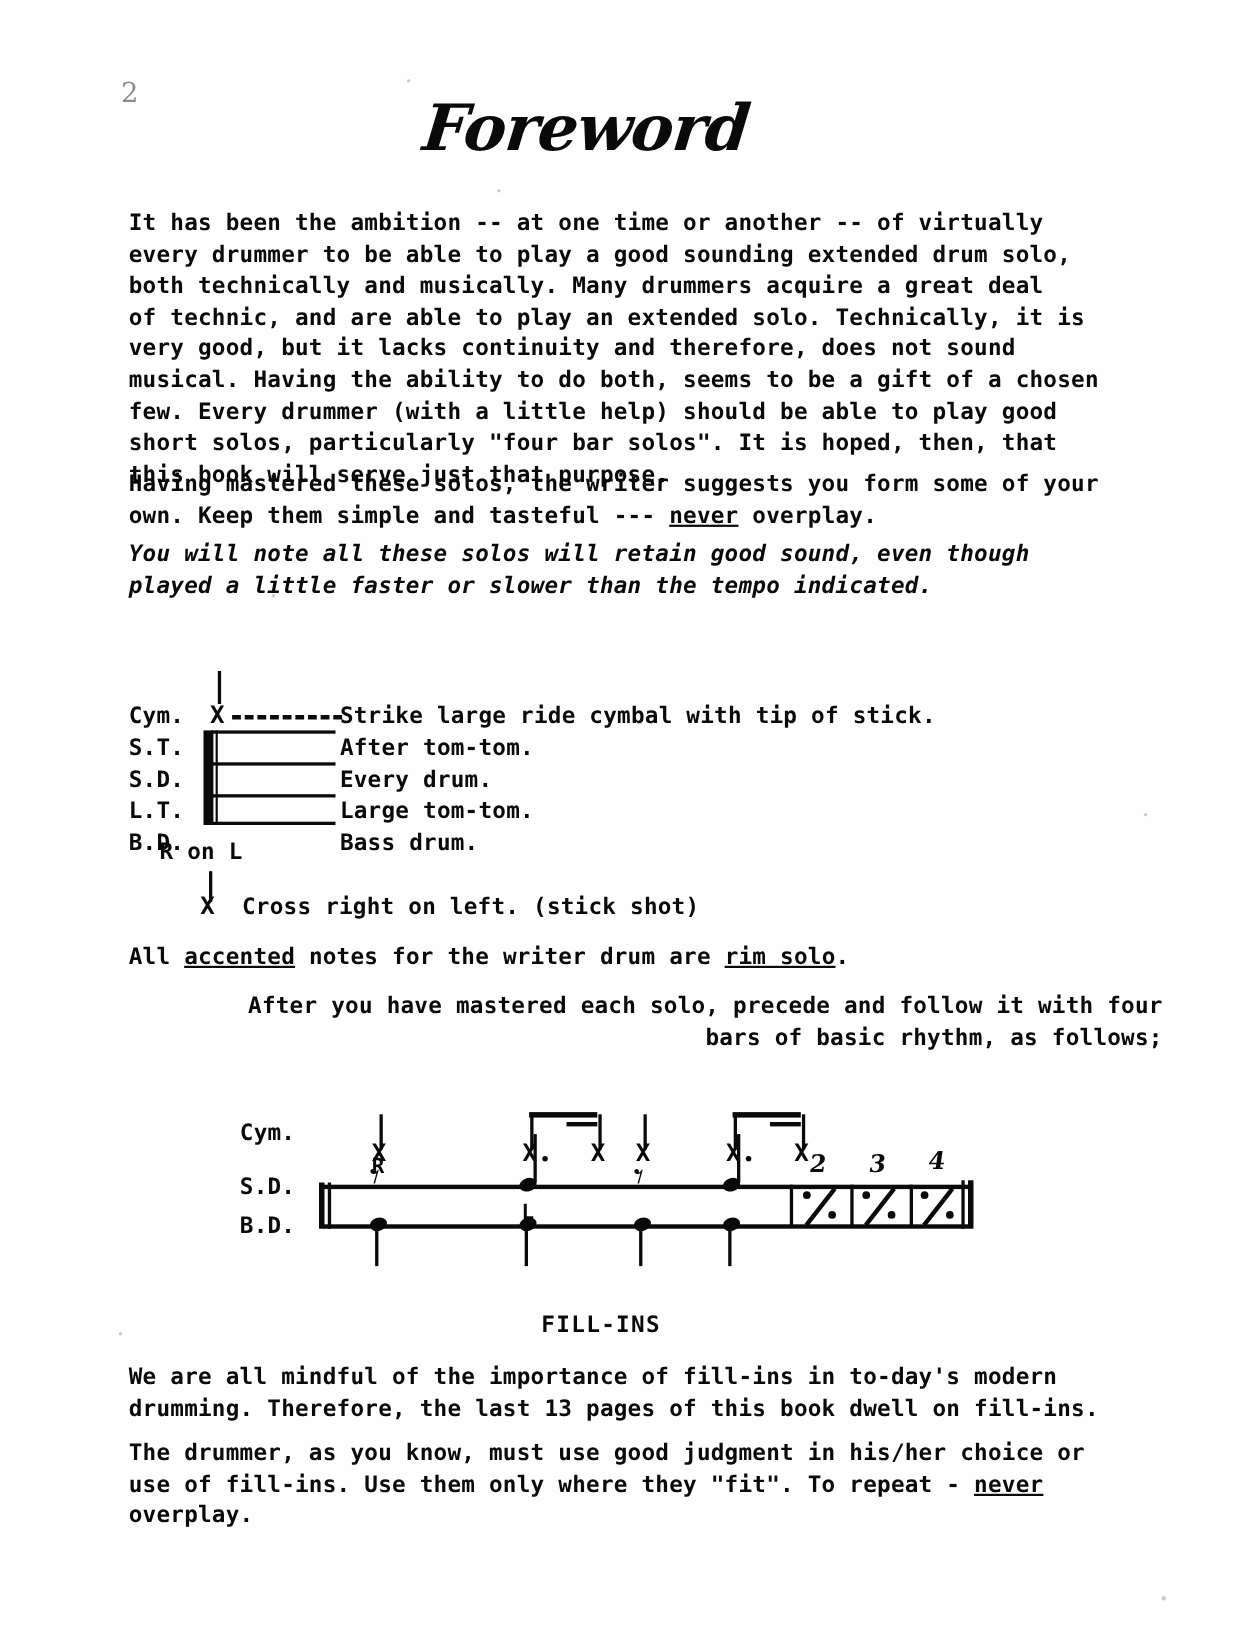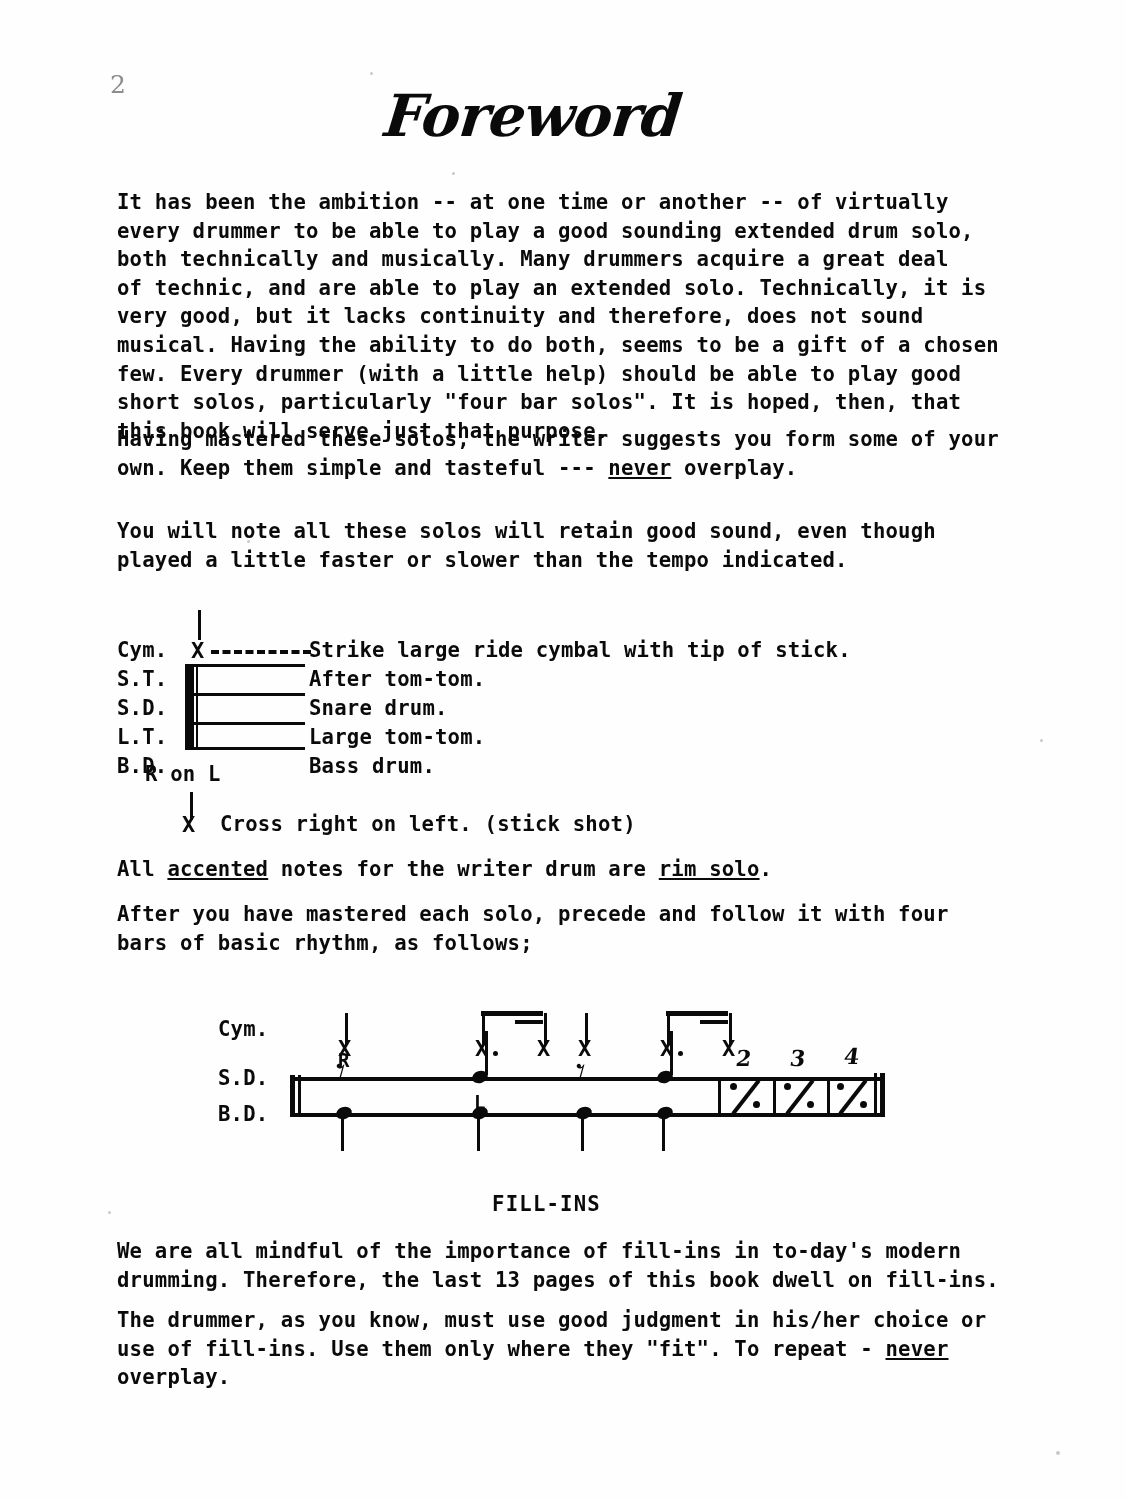--- a/index.html
+++ b/index.html
@@ -399,37 +399,37 @@
 few. Every drummer (with a little help) should be able to play good
 short solos, particularly "four bar solos". It is hoped, then, that
 this book will serve just that purpose.</p>
   </div>
 
   <div class="body-text" style="top:425px;">
     <p class="para"><span>Having mastered these solos, the writer suggests you form some of your
 own. Keep them simple and tasteful --- </span><span class="u">never</span><span> overplay.</span></p>
   </div>
 
-  <div class="body-text" style="top:517px;">
+  <div class="body-text" style="top:489px;font-style:italic;">
     <p class="para">You will note all these solos will retain good sound, even though
 played a little faster or slower than the tempo indicated.</p>
   </div>
 
 
   <div class="legend">
 
     <div class="legend-label" style="top:22px;">Cym.</div>
     <div class="legend-label" style="top:51px;">S.T.</div>
     <div class="legend-label" style="top:80px;">S.D.</div>
     <div class="legend-label" style="top:109px;">L.T.</div>
     <div class="legend-label" style="top:138px;">B.D.</div>
 
     <div class="legend-desc" style="top:22px;text-align:center;">Strike large ride cymbal with tip of stick.</div>
     <div class="legend-desc" style="top:51px;">After tom-tom.</div>
-    <div class="legend-desc" style="top:80px;">Snare drum.</div>
+    <div class="legend-desc" style="top:80px;">Every drum.</div>
     <div class="legend-desc" style="top:109px;">Large tom-tom.</div>
     <div class="legend-desc" style="top:138px;">Bass drum.</div>
 
     <div style="position:absolute;left:68px;top:14px;width:120px;height:34px;">
       <div class="cym-stem"></div>
       <div class="cym-x">X</div>
       <div class="legend-dash"></div>
     </div>
 
     <div class="legend-staff">
@@ -448,21 +448,21 @@
       <div class="ronl-stem"></div>
       <div class="ronl-x">X</div>
     </div>
     <div class="ronl-desc">Cross right on left. (stick shot)</div>
   </div>
 
   <div class="body-text" style="top:855px;">
     <p class="para"><span>All </span><span class="u">accented</span><span> notes for the writer drum are </span><span class="u">rim solo</span><span>.</span></p>
   </div>
 
-  <div class="body-text" style="top:900px;">
+  <div class="body-text" style="top:900px;text-align:right;">
     <p class="para">After you have mastered each solo, precede and follow it with four
 bars of basic rhythm, as follows;</p>
   </div>
 
   <div class="notation">
 
     <div class="nlabel" style="top:24px;">Cym.</div>
     <div class="nlabel" style="top:73px;">S.D.</div>
     <div class="nlabel" style="top:109px;">B.D.</div>
 

